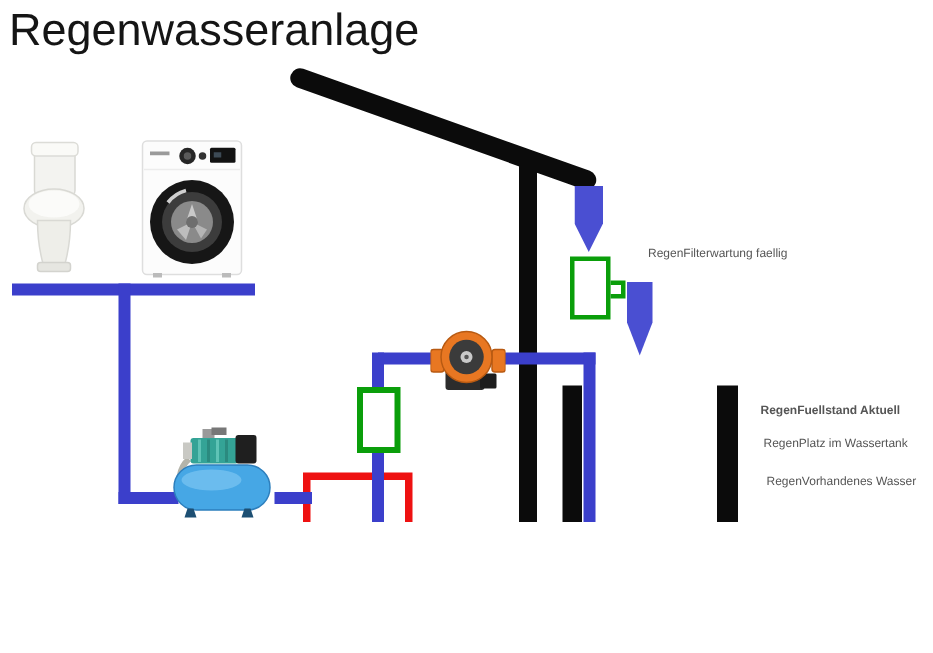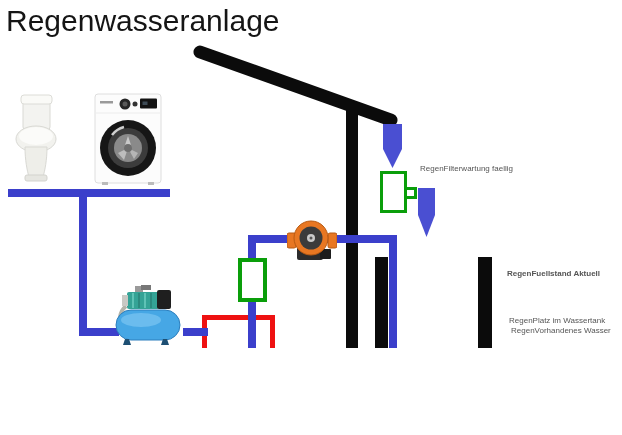--- a/index.html
+++ b/index.html
@@ -130,18 +130,18 @@
     <circle cx="36" cy="7" r="2.6" fill="#e5d7dd" stroke="#9a9a9a" stroke-width="0.8"></circle>
     <rect x="33" y="11" width="6" height="6" fill="#b9b9b9"></rect>
     <rect x="0" y="19" width="18" height="10" rx="2" fill="#ddb540" stroke="#a8871e" stroke-width="1"></rect>
     <rect x="16" y="21" width="10" height="6" fill="#c9a12f"></rect>
     <rect x="52" y="19" width="18" height="10" rx="2" fill="#ddb540" stroke="#a8871e" stroke-width="1"></rect>
     <rect x="44" y="21" width="10" height="6" fill="#c9a12f"></rect>
     <rect x="24" y="15" width="24" height="16" rx="2" fill="#e2ba3e" stroke="#9a7c1e" stroke-width="1"></rect>
     <rect x="32" y="13" width="8" height="20" fill="#cc2424"></rect>
   </svg>
 
-  <div class="abs lbl" style="left:420px;top:164px;">RegenFilterwartung faellig</div>
+  <div class="abs lbl" style="left:432px;top:164px;">RegenFilterwartung faellig</div>
   <div class="abs lbl" style="left:507px;top:269px;font-weight:bold;">RegenFuellstand Aktuell</div>
-  <div class="abs lbl" style="left:509px;top:316px;">RegenPlatz im Wassertank</div>
-  <div class="abs lbl" style="left:511px;top:326px;">RegenVorhandenes Wasser</div>
+  <div class="abs lbl" style="left:509px;top:291px;">RegenPlatz im Wassertank</div>
+  <div class="abs lbl" style="left:511px;top:316px;">RegenVorhandenes Wasser</div>
 
 </div>
 
 </body></html>

